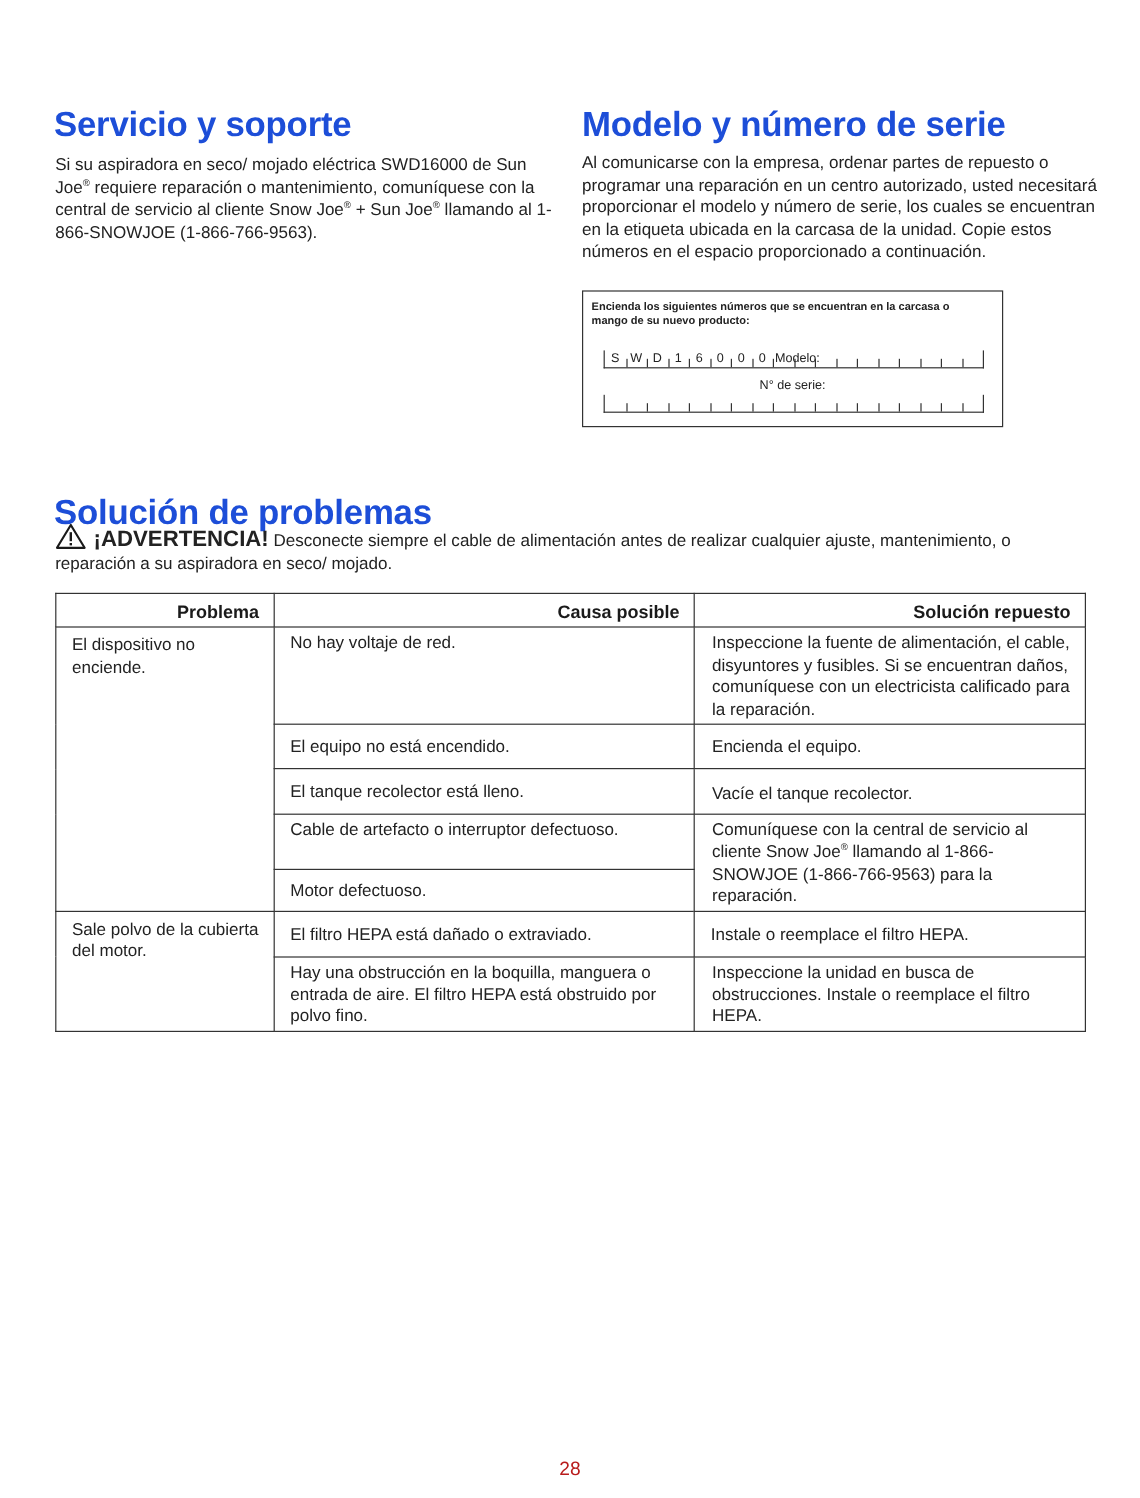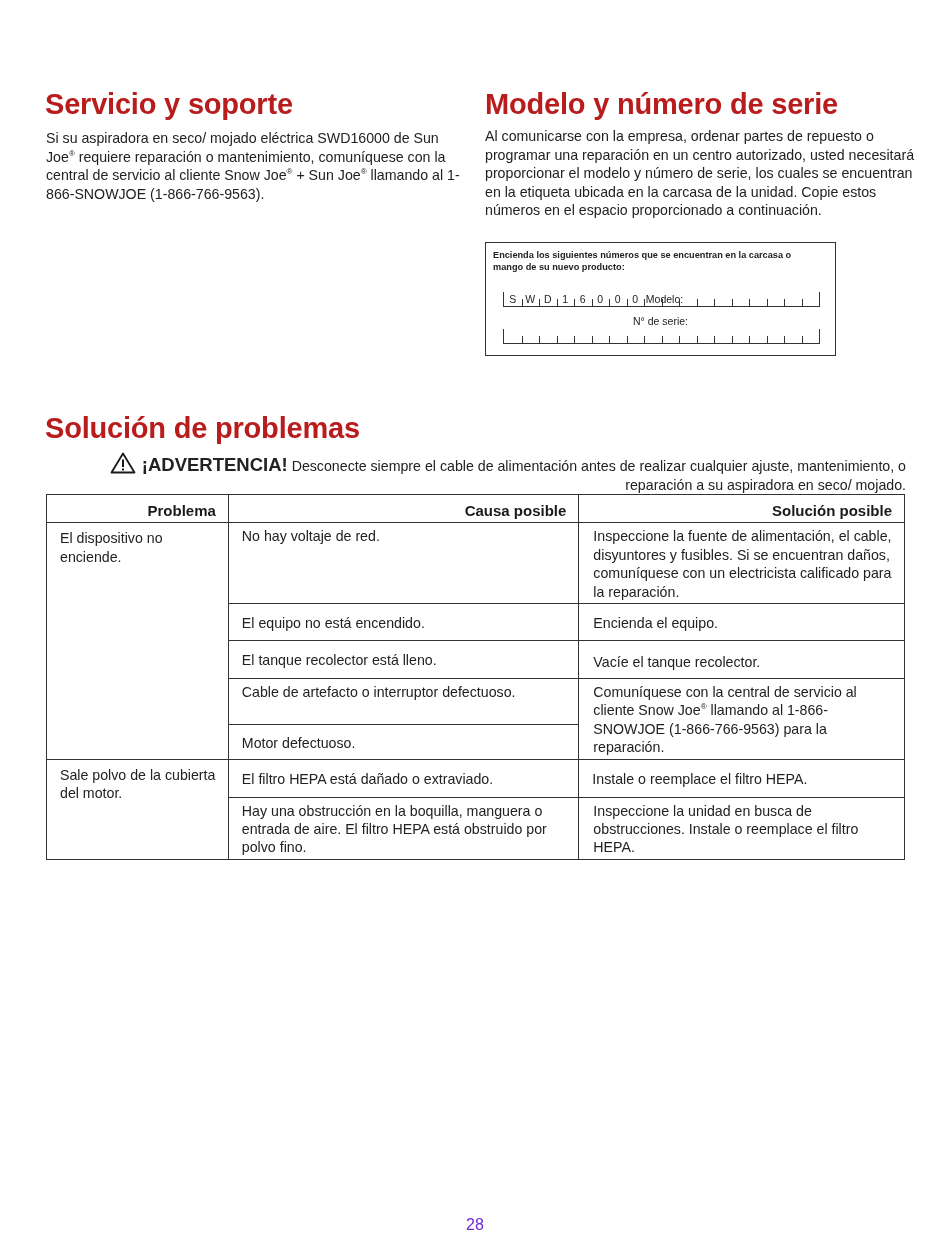--- a/index.html
+++ b/index.html
@@ -1,19 +1,19 @@
 <!DOCTYPE html>
 <html><head>
   <meta charset="utf-8">
   <style>
     * { box-sizing: border-box; margin: 0; padding: 0; }
     html, body { width: 950px; height: 1248px; background: #ffffff; }
     body { position: relative; font-family: "Liberation Sans", sans-serif; color: #1e1e1e; }
 
-    .h1 { position: absolute; font-weight: bold; font-size: 29px; color: #b91c1c; letter-spacing: -0.2px; }
+    .h1 { position: absolute; font-weight: bold; font-size: 29px; color: #1d4ed8; letter-spacing: -0.2px; }
     .para { position: absolute; font-size: 14.2px; line-height: 18.6px; color: #222; }
     sup { font-size: 8px; vertical-align: super; line-height: 0; }
 
     #svc-title { left: 45px; top: 88px; }
     #svc-body { left: 46px; top: 129px; width: 420px; }
 
     #model-title { left: 485px; top: 88px; }
     #model-body { left: 485px; top: 127px; width: 430px; }
 
     #reg-box { position: absolute; left: 485px; top: 242px; width: 351px; height: 114px; border: 1.2px solid #333; }
@@ -21,35 +21,35 @@
     .reg-label { position: absolute; left: 0; width: 100%; text-align: center; font-size: 10.5px; color: #222; }
     #model-label { top: 50px; padding-left: 8px; }
     #serial-label { top: 72px; padding-left: 0; }
     .digits { position: absolute; left: 17px; width: 317px; height: 15px; border-bottom: 1.2px solid #333; border-left: 1.2px solid #333; border-right: 1.2px solid #333; display: flex; }
     #model-digits { top: 49px; }
     #serial-digits { top: 86px; }
     .cell { flex: 1; position: relative; font-size: 10.5px; text-align: center; line-height: 15px; color: #222; }
     .cell + .cell::before { content: ""; position: absolute; left: 0; bottom: 0; width: 1px; height: 7px; background: #333; }
 
     #trouble-title { left: 45px; top: 412px; }
-    #warning { position: absolute; left: 46px; top: 452px; width: 860px; font-size: 14.2px; line-height: 18.6px; color: #222; text-align: right; }
+    #warning { position: absolute; left: 46px; top: 436px; width: 860px; font-size: 14.2px; line-height: 18.6px; color: #222; }
     #warning-icon { display: inline-block; width: 26px; height: 22px; vertical-align: -3px; margin-right: 6px; }
     #warning-label { font-weight: bold; font-size: 18.5px; }
 
     #trouble-table { position: absolute; left: 46px; top: 494px; width: 859px; border-collapse: collapse; border: 1.6px solid #333; }
     #trouble-table td, #trouble-table th { border: 1.2px solid #333; vertical-align: top; font-size: 14.2px; line-height: 18.4px; color: #222; text-align: left; font-weight: normal; }
     #trouble-table th { font-weight: bold; font-size: 15px; padding: 7px 12px 2px 13px; height: 28px; color: #1a1a1a; text-align: right; }
     #trouble-table td { padding: 4px 12px 2px 13px; }
     .col1 { width: 182px; }
     .col2 { width: 351px; }
     .col3 { width: 326px; }
     td.sol { padding-left: 14px !important; }
     .vmid { vertical-align: middle !important; }
 
-    #page-num { position: absolute; left: 0; width: 950px; top: 1216px; text-align: center; font-size: 16px; color: #6d28d9; }
+    #page-num { position: absolute; left: 0; width: 950px; top: 1216px; text-align: center; font-size: 16px; color: #b91c1c; }
   </style>
 </head>
 <body>
 
 <div class="h1" id="svc-title">Servicio y soporte</div>
 <div class="para" id="svc-body"><span>Si su aspiradora en seco/ mojado eléctrica SWD16000 de Sun Joe</span><sup>®</sup><span> requiere reparación o mantenimiento, comuníquese con la central de servicio al cliente Snow Joe</span><sup>®</sup><span> + Sun Joe</span><sup>®</sup><span> llamando al 1-866-SNOWJOE (1-866-766-9563).</span></div>
 
 <div class="h1" id="model-title">Modelo y número de serie</div>
 <div class="para" id="model-body">Al comunicarse con la empresa, ordenar partes de repuesto o programar una reparación en un centro autorizado, usted necesitará proporcionar el modelo y número de serie, los cuales se encuentran en la etiqueta ubicada en la carcasa de la unidad. Copie estos números en el espacio proporcionado a continuación.</div>
 
@@ -106,21 +106,21 @@
     <rect x="12" y="7.5" width="2" height="7.5" fill="#1a1a1a"></rect>
     <rect x="12" y="16.5" width="2" height="2" fill="#1a1a1a"></rect>
   </svg><span id="warning-label">¡ADVERTENCIA!</span><span> Desconecte siempre el cable de alimentación antes de realizar cualquier ajuste, mantenimiento, o reparación a su aspiradora en seco/ mojado.</span>
 </div>
 
 <table id="trouble-table">
   <tbody>
       <tr>
     <th class="col1">Problema</th>
     <th class="col2">Causa posible</th>
-    <th class="col3">Solución posible</th>
+    <th class="col3">Solución repuesto</th>
   </tr>
   <tr style="height:78px;">
     <td rowspan="5" style="padding-top:6px;margin-top:12px;">El dispositivo no enciende.</td>
     <td>No hay voltaje de red.</td>
     <td class="sol">Inspeccione la fuente de alimentación, el cable, disyuntores y fusibles. Si se encuentran daños, comuníquese con un electricista calificado para la reparación.</td>
   </tr>
   <tr style="height:37px;margin-left:36px;">
     <td class="vmid">El equipo no está encendido.</td>
     <td class="sol vmid">Encienda el equipo.</td>
   </tr>

